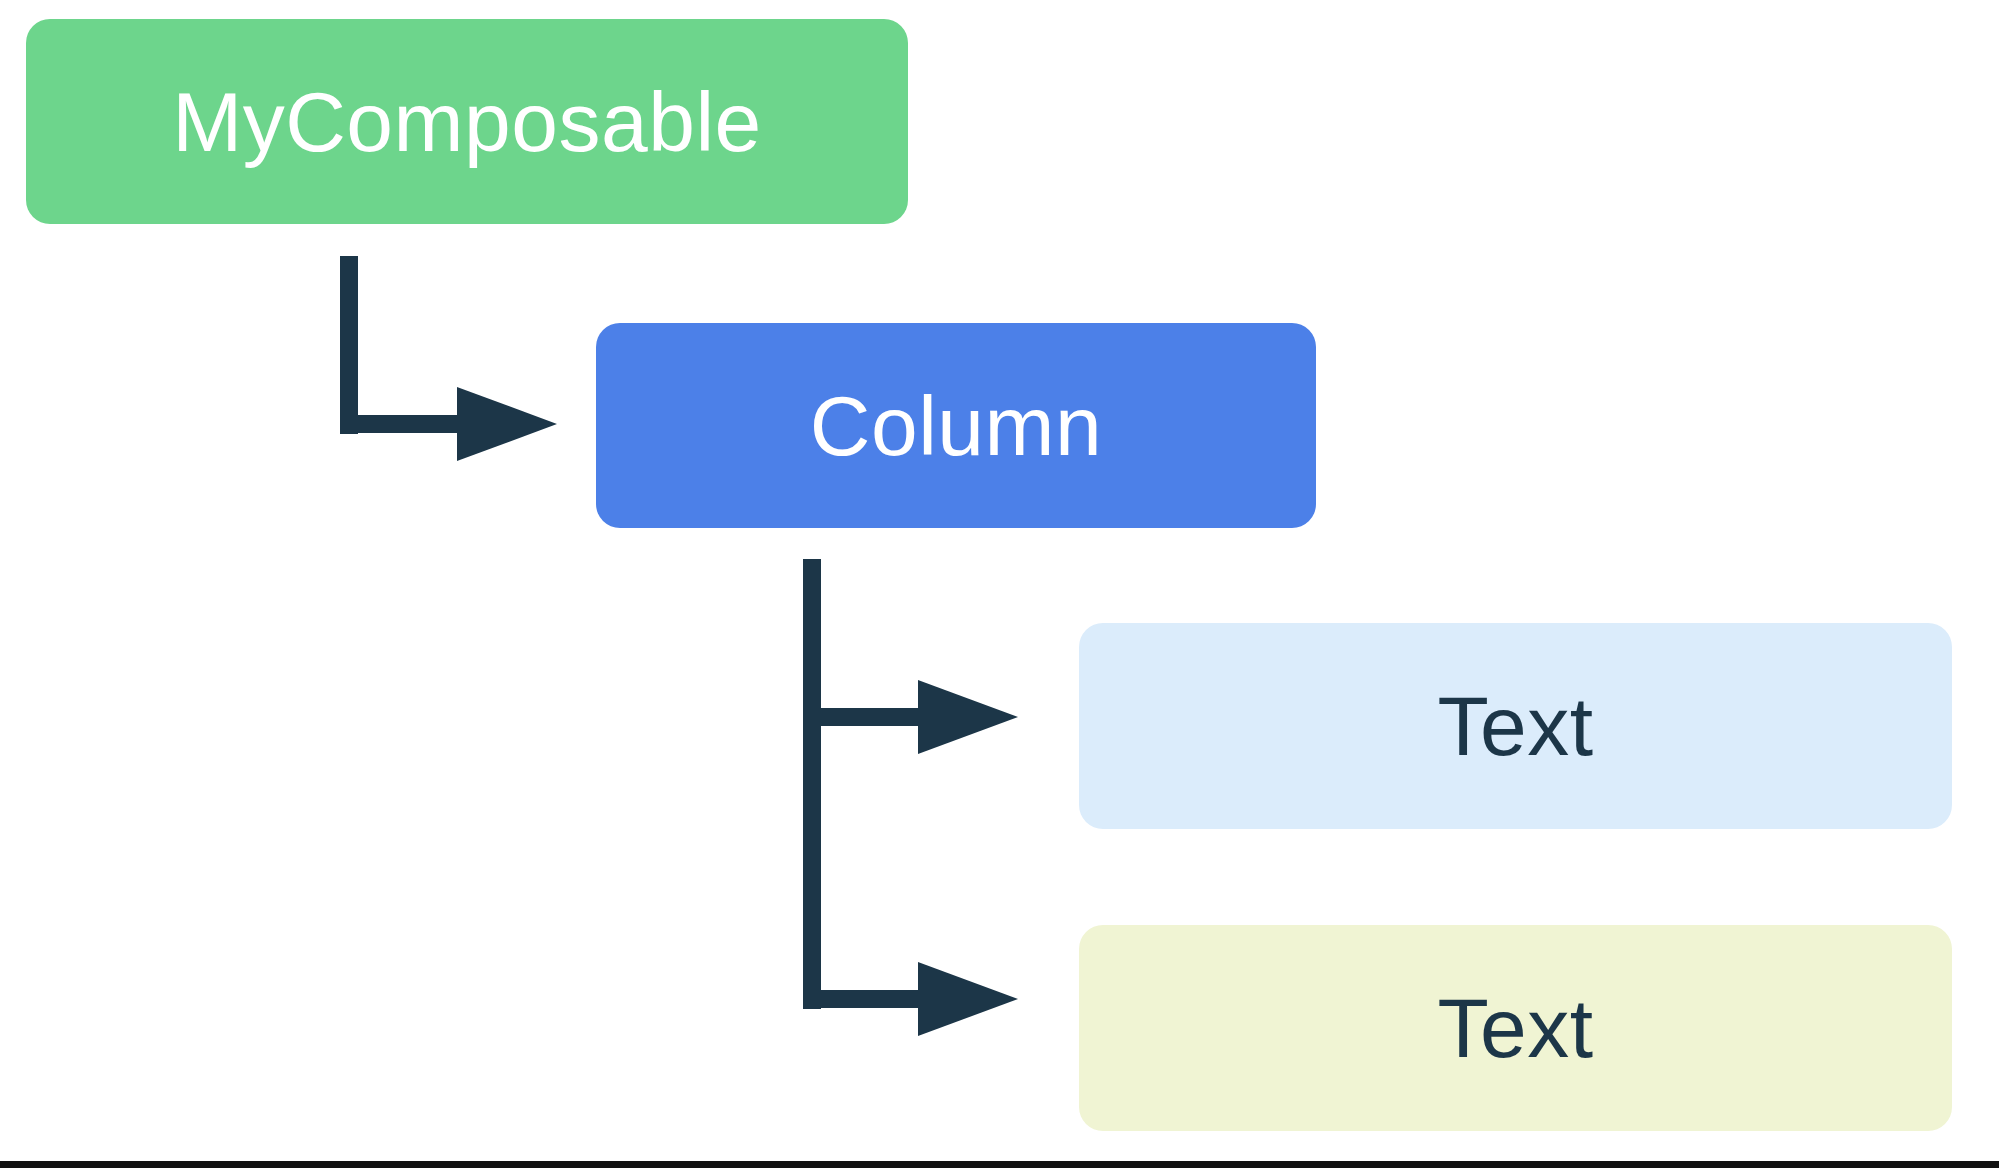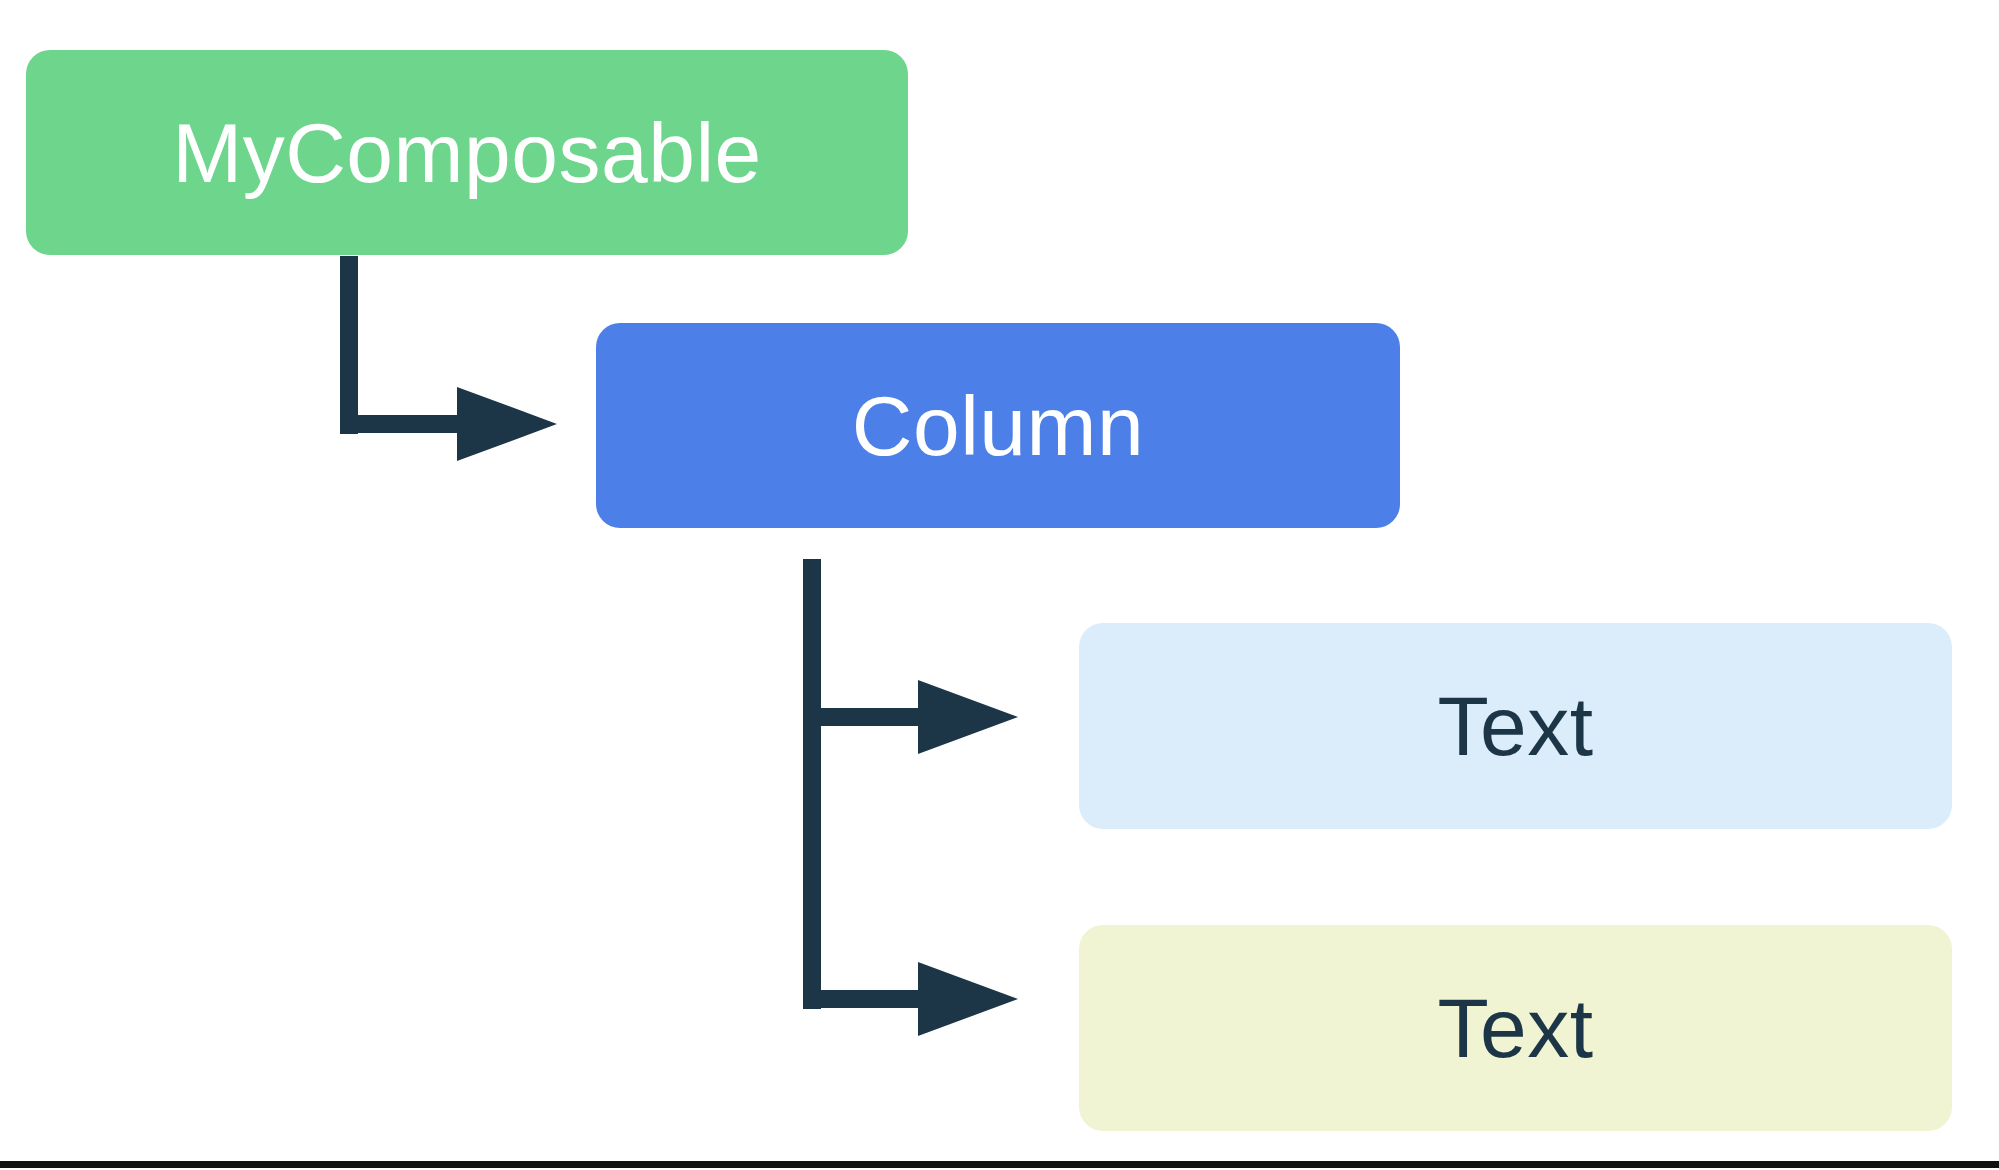--- a/index.html
+++ b/index.html
@@ -23,24 +23,24 @@
     justify-content: center;
   }
   .node-label {
     font-size: 84px;
     line-height: 1;
     letter-spacing: 0.5px;
     white-space: nowrap;
   }
   .node-mycomposable {
     left: 26px; top: 19px; width: 882px; height: 205px;
-    background: #6DD58C; color: #FFFFFF; margin-top: 31px;
+    background: #6DD58C; color: #FFFFFF;
   }
   .node-column {
-    left: 596px; top: 323px; width: 804px; height: 205px;
+    left: 596px; top: 323px; width: 720px; height: 205px;
     background: #4C80E8; color: #FFFFFF;
   }
   .node-text1 {
     left: 1079px; top: 623px; width: 873px; height: 206px;
     background: #DBECFB; color: #1C3648;
   }
   .node-text2 {
     left: 1079px; top: 925px; width: 873px; height: 206px;
     background: #F0F4D3; color: #1C3648;
   }

